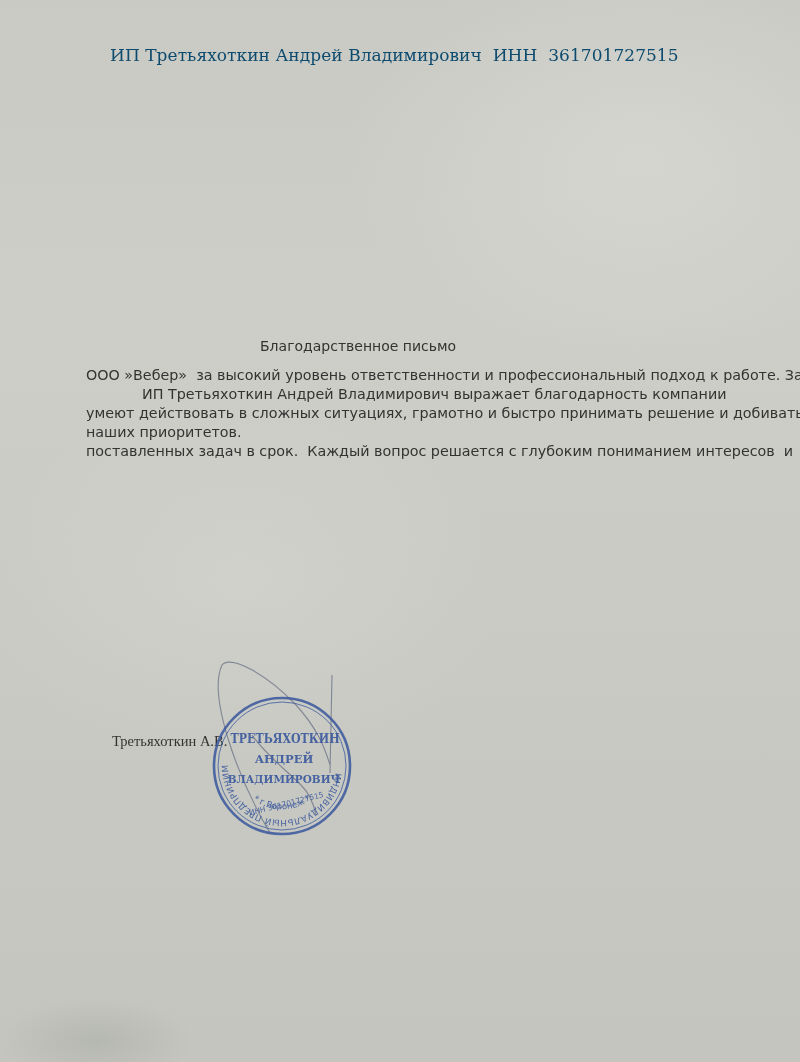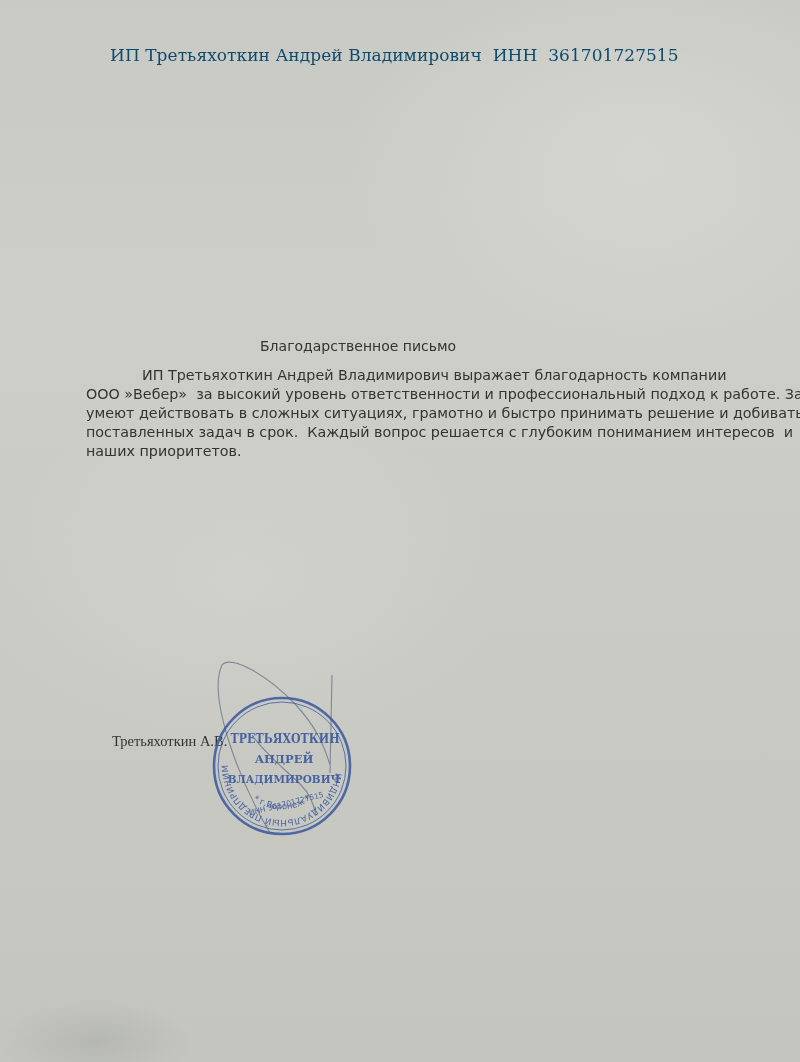--- a/index.html
+++ b/index.html
@@ -83,25 +83,25 @@
 </head>
 <body>
 
 <div class="paper"></div>
 
 <div class="header-line">ИП Третьяхоткин Андрей Владимирович  ИНН  361701727515</div>
 
 <div class="title">Благодарственное письмо</div>
 
 <div class="body-text">
+  <span class="line">ООО »Вебер»  за высокий уровень ответственности и профессиональный подход к работе. За</span>
   <span class="line first">ИП Третьяхоткин Андрей Владимирович выражает благодарность компании</span>
-  <span class="line">ООО »Вебер»  за высокий уровень ответственности и профессиональный подход к работе. За</span>
   <span class="line">умеют действовать в сложных ситуациях, грамотно и быстро принимать решение и добиваться</span>
+  <span class="line">наших приоритетов.</span>
   <span class="line">поставленных задач в срок.  Каждый вопрос решается с глубоким пониманием интересов  и</span>
-  <span class="line">наших приоритетов.</span>
 </div>
 
 <div class="signature-line">Третьяхоткин А.В.</div>
 
 <div class="stamp">
   <svg viewBox="0 0 160 190" xmlns="http://www.w3.org/2000/svg">
     <defs>
       <path id="ringTop" d="M 76 111 m -54 0 a 54 54 0 1 1 108 0 a 54 54 0 1 1 -108 0"></path>
       <path id="ringBottom" d="M 30 120 A 48 48 0 0 0 122 120"></path>
       <path id="innBottom" d="M 36 125 A 44 44 0 0 0 116 125"></path>

